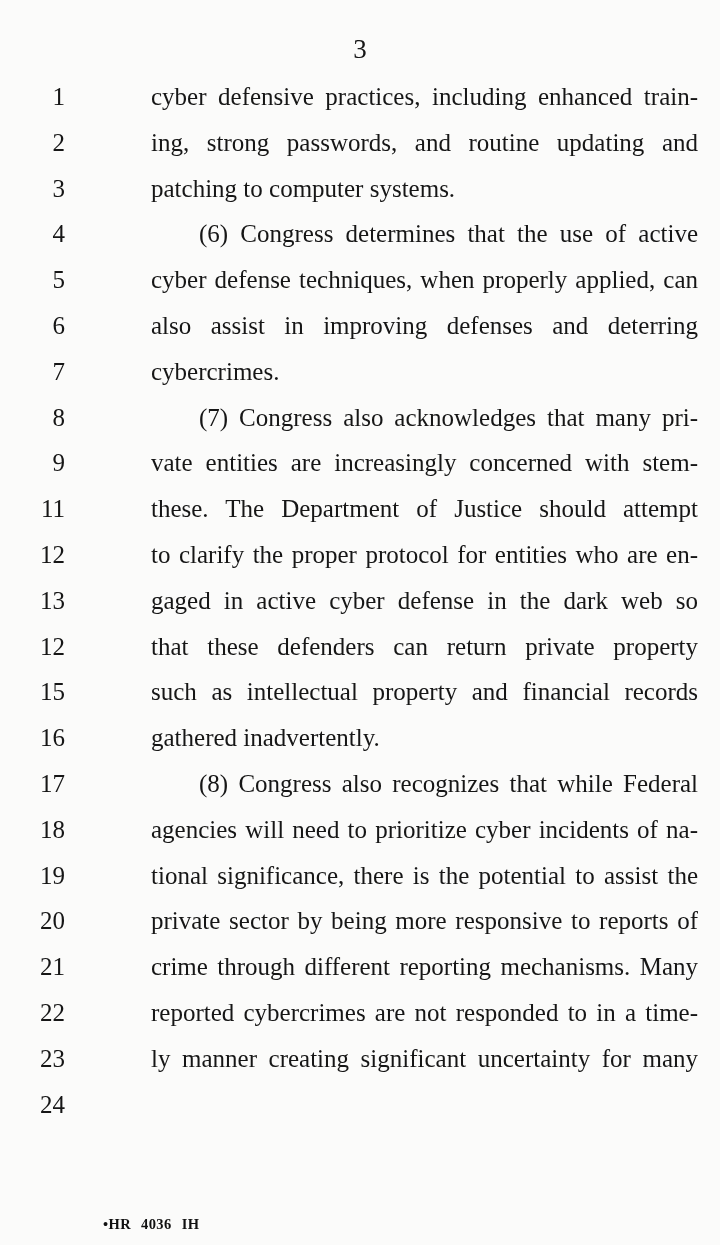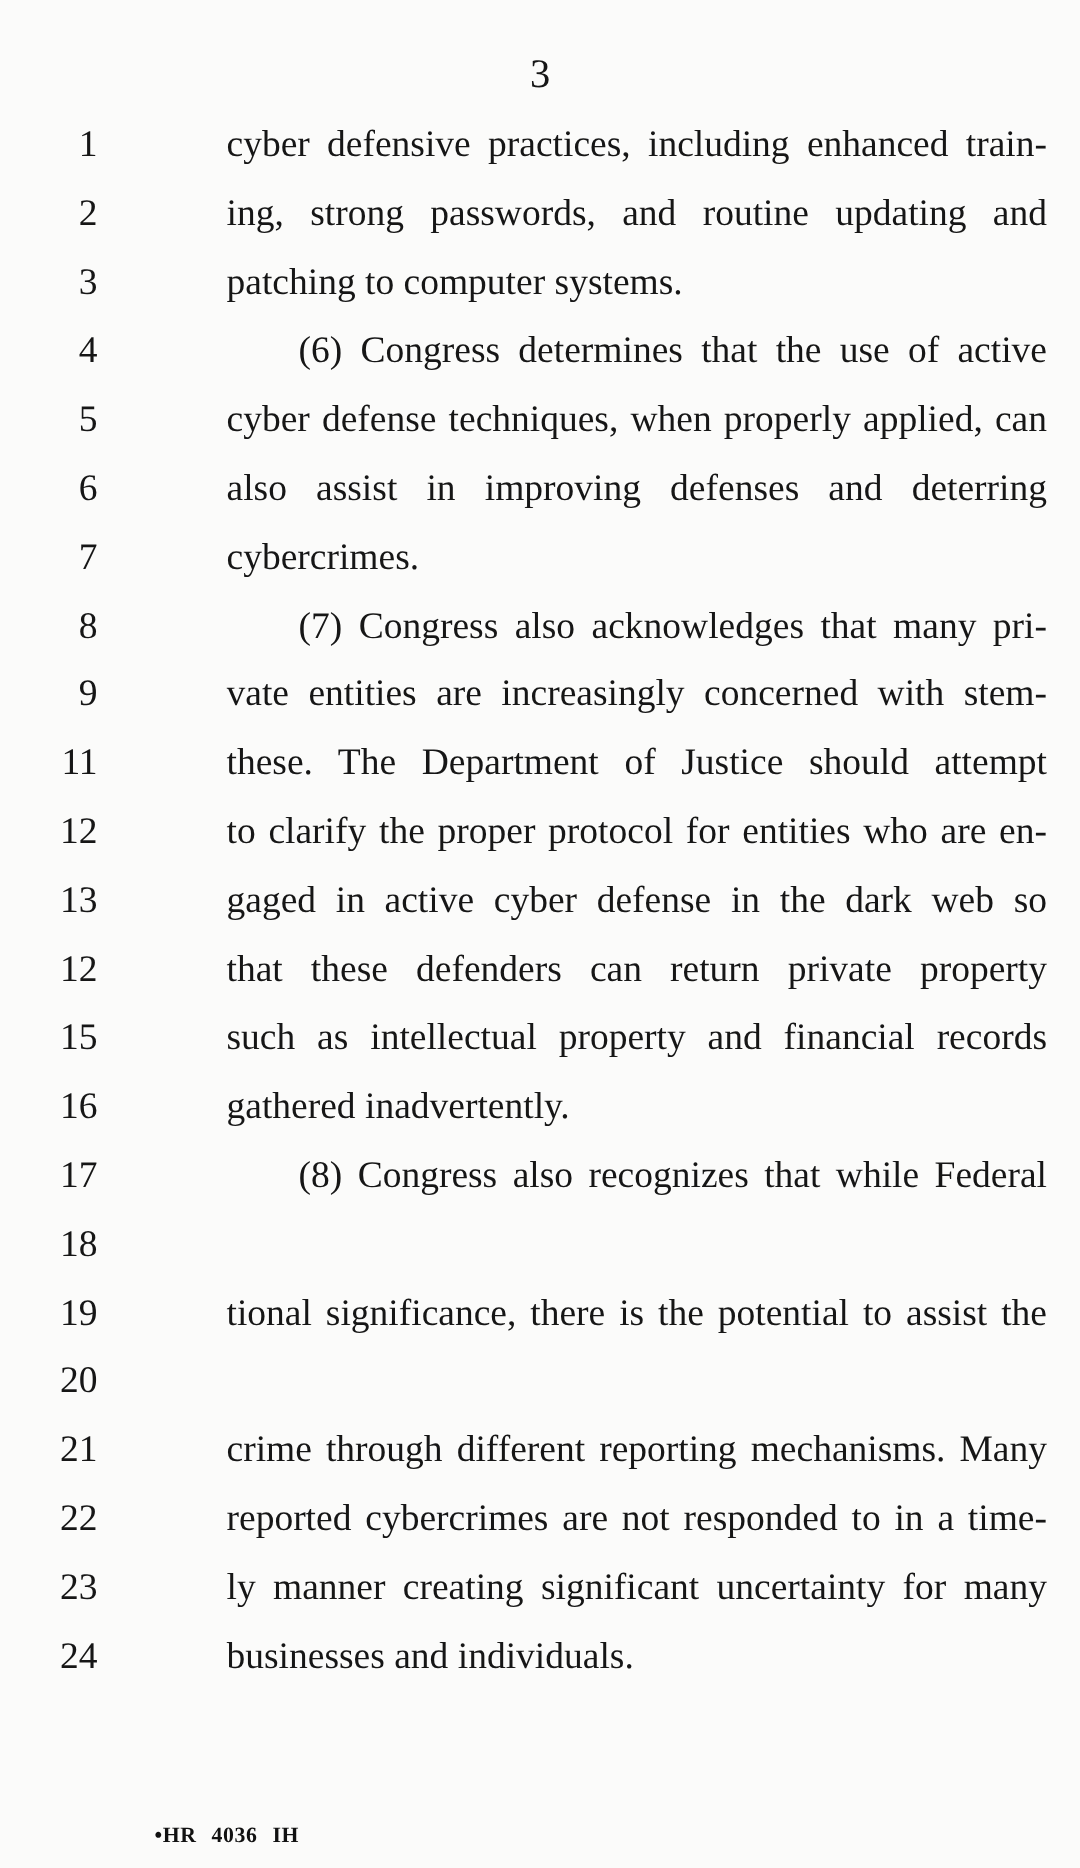--- a/index.html
+++ b/index.html
@@ -133,40 +133,41 @@
     <span class="num">16</span>
     <span class="txt">gathered inadvertently.</span>
   </div>
 
   <div class="line">
     <span class="num">17</span>
     <span class="txt justify indent">(8) Congress also recognizes that while Federal</span>
   </div>
   <div class="line">
     <span class="num">18</span>
+    <span class="txt justify">agencies will need to prioritize cyber incidents of na-</span>
   </div>
   <div class="line">
     <span class="num">19</span>
     <span class="txt justify">tional significance, there is the potential to assist the</span>
   </div>
   <div class="line">
     <span class="num">20</span>
+    <span class="txt justify">private sector by being more responsive to reports of</span>
   </div>
   <div class="line">
     <span class="num">21</span>
     <span class="txt justify">crime through different reporting mechanisms. Many</span>
   </div>
   <div class="line">
     <span class="num">22</span>
     <span class="txt justify">reported cybercrimes are not responded to in a time-</span>
   </div>
   <div class="line">
     <span class="num">23</span>
     <span class="txt justify">ly manner creating significant uncertainty for many</span>
   </div>
   <div class="line">
     <span class="num">24</span>
-    <span class="txt">businesses and individuals.</span>
   </div>
 
 </div>
 
 <div class="footer">•HR 4036 IH</div>
 
 </body></html>

